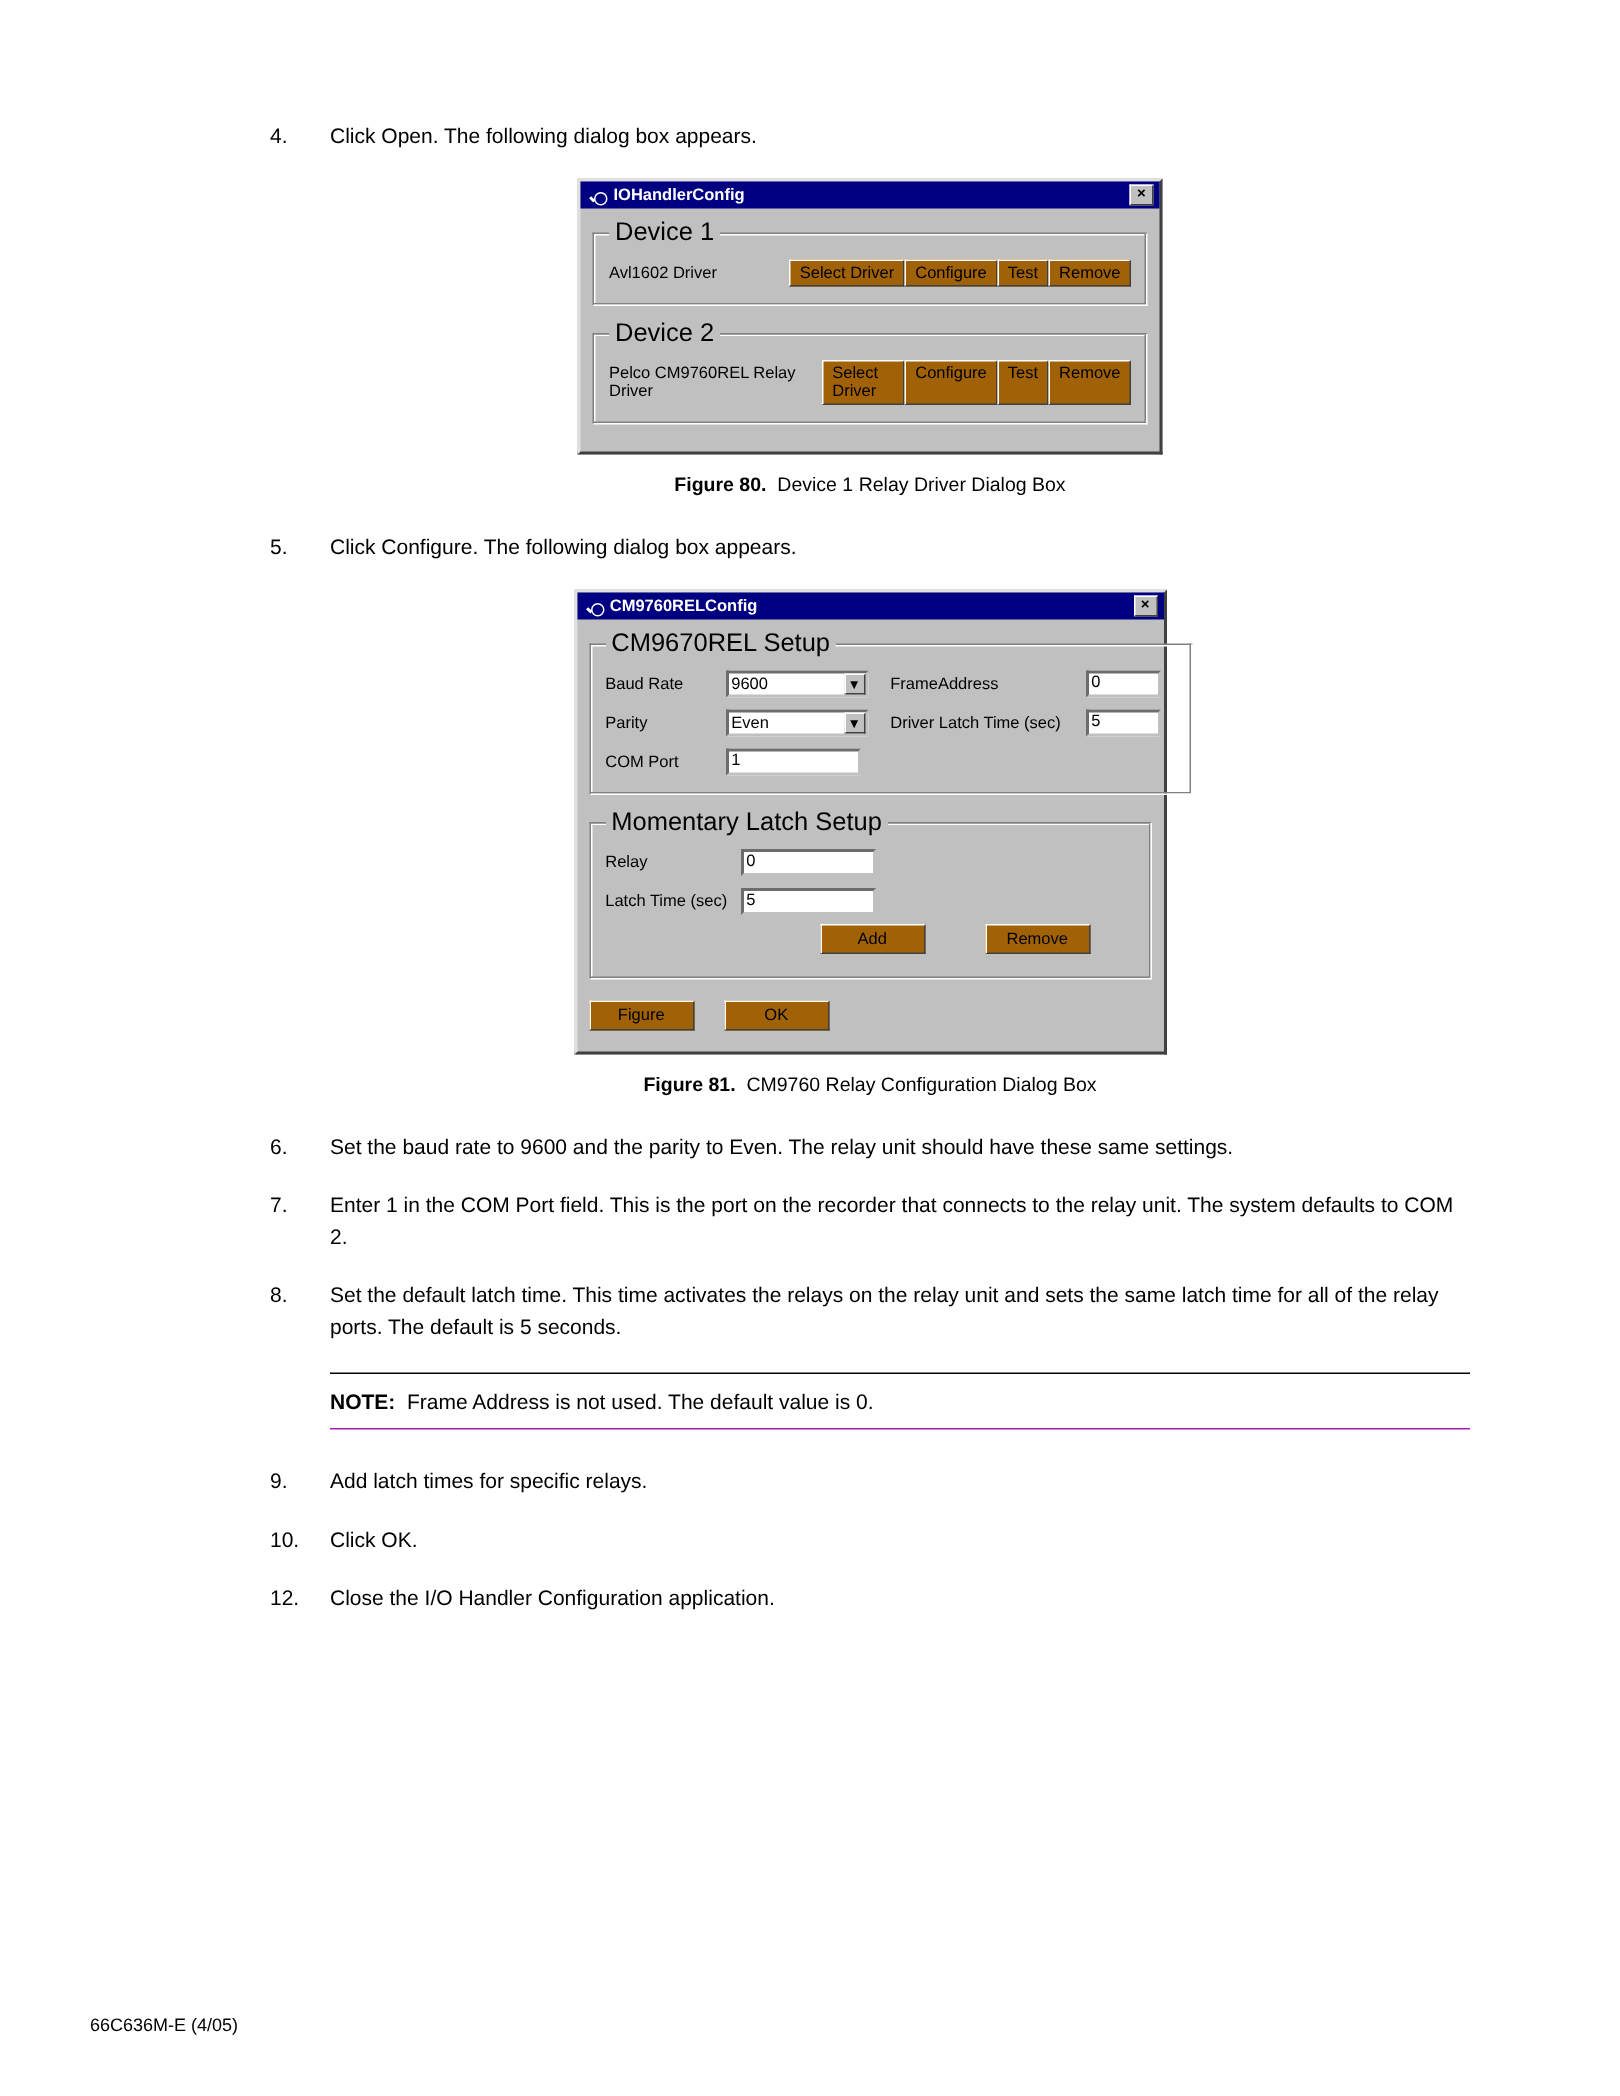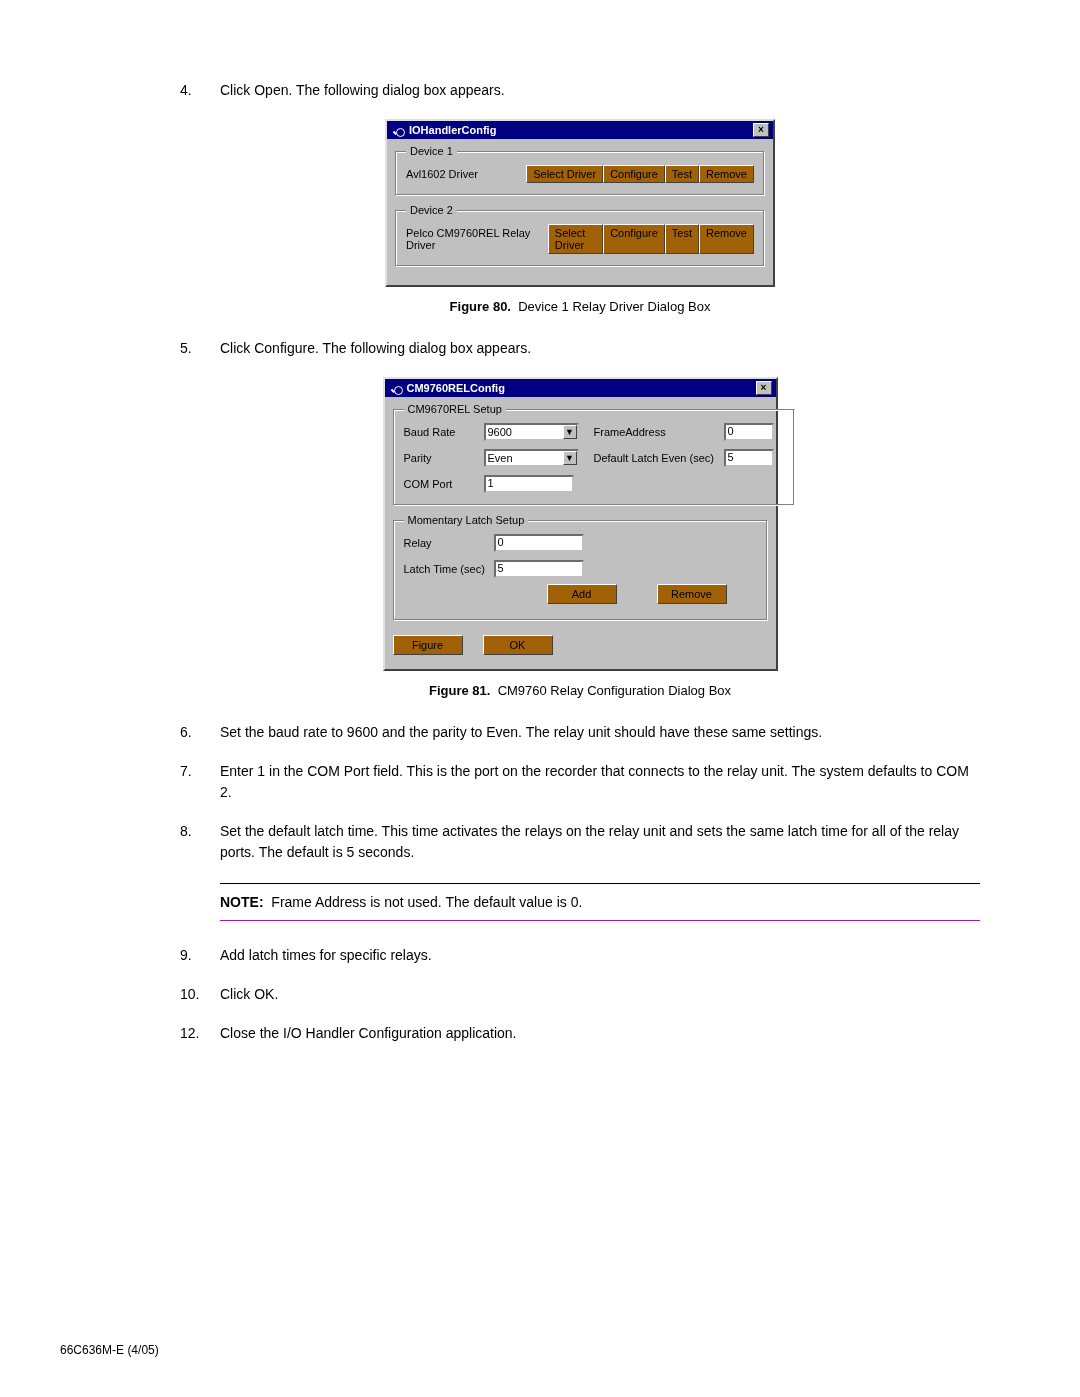--- a/index.html
+++ b/index.html
@@ -72,21 +72,21 @@
     border-right-color: #fff;
     border-bottom-color: #fff;
     box-shadow: inset -1px -1px 0 #808080, inset 1px 1px 0 #fff;
     padding: 8px 10px 12px 10px;
     margin-bottom: 8px;
     position: relative;
   }
   fieldset.win > legend {
     padding: 0 4px;
     background: #c0c0c0;
-    font-size: 11px;
+    font-size: 17px;
   }
   .device-row { display: flex; align-items: center; justify-content: space-between; }
   .btn {
     background: #a16207;
     border: 1px solid;
     border-color: #fff #404040 #404040 #fff;
     padding: 2px 6px;
     font-size: 11px;
     display: inline-block;
   }
@@ -226,21 +226,21 @@
               <span class="arrow">▼</span>
             </span>
             <span>FrameAddress</span>
             <span class="win-input small">0</span>
 
             <span>Parity</span>
             <span class="win-select">
               <span>Even</span>
               <span class="arrow">▼</span>
             </span>
-            <span>Default Latch Even (sec)</span>
+            <span>Driver Latch Time (sec)</span>
             <span class="win-input small">5</span>
 
             <span>COM Port</span>
             <span class="win-input">1</span>
             <span></span>
               <span></span>
           </div>
         </fieldset>
 
         <fieldset class="win">

